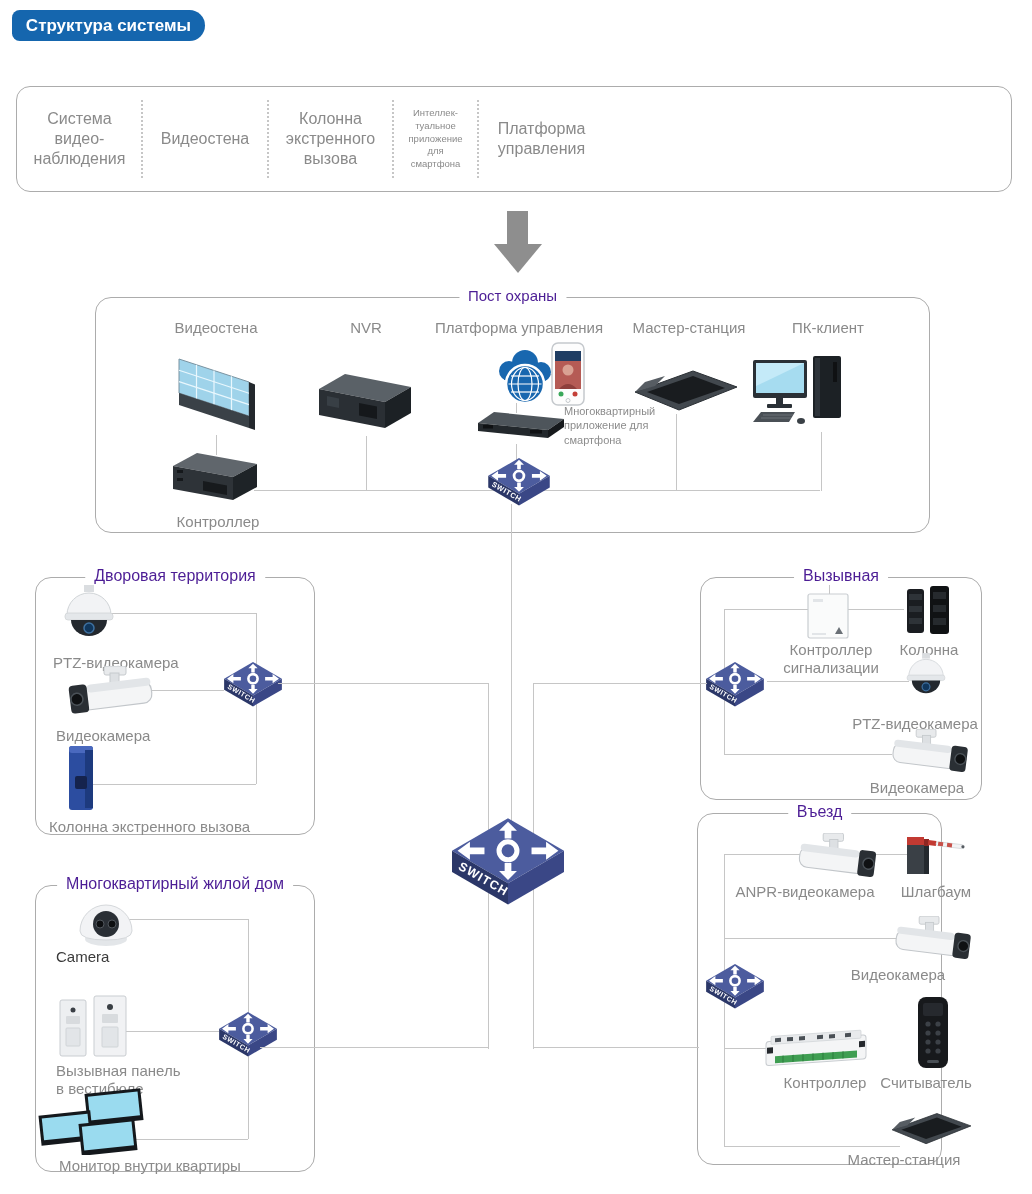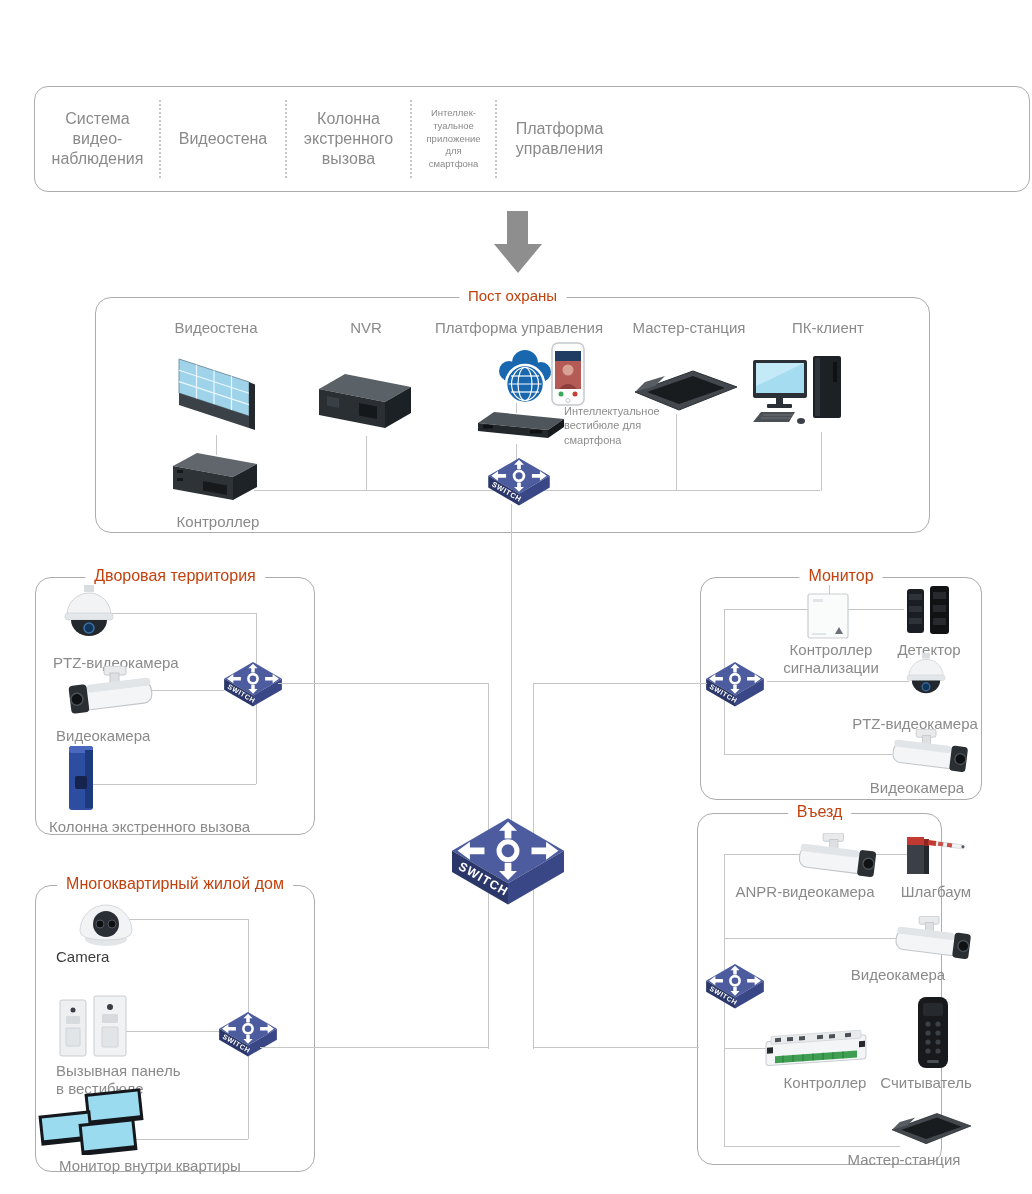--- a/index.html
+++ b/index.html
@@ -5,56 +5,59 @@
   * { margin:0; padding:0; box-sizing:border-box; }
   html,body { background:#fff; }
   body { font-family:"Liberation Sans", sans-serif; }
   .page { position:relative; width:1032px; height:1194px; background:#ffffff; overflow:hidden; }
 
   .badge { position:absolute; left:12px; top:10px; width:193px; height:31px;
            background:#1566AE; border-radius:8px 16px 16px 8px;
            color:#fff; font-size:17px; font-weight:bold;
            display:flex; align-items:center; justify-content:center; z-index:3; }
 
-  .modules-box { position:absolute; left:34px; top:86px; width:996px; height:106px;
+  .modules-box { position:absolute; left:16px; top:86px; width:996px; height:106px;
                  border:1.5px solid #ACACAC; border-radius:14px; display:flex; z-index:1; }
   .mcell { position:relative; display:flex; align-items:center; justify-content:center;
            color:#8A8A8A; font-size:16px; text-align:center; line-height:1.25; }
   .mcell:not(:last-child)::after { content:''; position:absolute; right:-1px; top:13px; bottom:13px;
            border-right:2px dotted #C6C6C6; }
   .mcell .inner { padding:0 6px; }
   .mcell.small { font-size:9.5px; line-height:1.35; }
   .mcell.small .inner { width:64px; padding:0; }
 
   .arrow-shaft { position:absolute; left:507px; top:211px; width:21px; height:33px; background:#8E8E8E; z-index:2; }
   .arrow-head  { position:absolute; left:494px; top:244px; width:0; height:0;
                  border-left:24px solid transparent; border-right:24px solid transparent;
                  border-top:29px solid #8E8E8E; z-index:2; }
 
   .zone-box { position:absolute; border:1.5px solid #ACACAC; border-radius:16px; background:transparent; z-index:1; }
   .zone-title { position:absolute; top:-11px; left:50%; transform:translateX(-50%);
-                background:#fff; padding:0 9px; color:#c2410c; font-size:16px; white-space:nowrap; z-index:3; }
+                background:#fff; padding:0 9px; color:#4c1d95; font-size:16px; white-space:nowrap; z-index:3; }
   .zone-title.sm { font-size:15px; }
 
   .line { position:absolute; background:#C6C6C6; z-index:2; }
   .lbl  { position:absolute; color:#8A8A8A; font-size:15px; line-height:1.18; z-index:3; }
   .ctr  { text-align:center; }
   .dark { color:#3A3A3A; }
   .note { position:absolute; color:#8C8C8C; font-size:11px; line-height:1.3; z-index:3; }
   .dev  { position:absolute; z-index:3; }
   .dev svg { display:block; width:100%; height:100%; }
   .flip svg { transform:scaleX(-1); }
   .central-switch { z-index:4; }
   .sw-text { font-family:"Liberation Sans",sans-serif; font-weight:bold; fill:#fff; letter-spacing:1px; }
 </style>
 </head>
 <body>
 
 <div class="page">
 
+  <div class="badge">
+    <span>Структура системы</span>
+  </div>
 
   <div class="modules-box">
     <div class="mcell" style="width:125px">
         <span class="inner">Система видео-наблюдения</span>
       </div>
     <div class="mcell" style="width:126px">
         <span class="inner">Видеостена</span>
       </div>
     <div class="mcell" style="width:125px">
         <span class="inner">Колонна экстренного вызова</span>
@@ -165,21 +168,21 @@
         <rect x="1" y="1" width="32" height="62" rx="6" fill="#FDFDFD" stroke="#C5C9CD" stroke-width="1.5"></rect>
         <rect x="4" y="9" width="26" height="10" fill="#1F3D63"></rect>
         <rect x="4" y="19" width="26" height="28" fill="#B55B55"></rect>
         <circle cx="17" cy="28" r="5.5" fill="#D9A193"></circle>
         <path d="M8 47 q9 -10 18 0 z" fill="#8E3F3C"></path>
         <circle cx="10" cy="52" r="2.5" fill="#3AA85A"></circle>
         <circle cx="24" cy="52" r="2.5" fill="#C44038"></circle>
         <circle cx="17" cy="58.5" r="2" fill="none" stroke="#C5C9CD"></circle>
       </svg>
     </div>
-    <div class="note" style="left:468px;top:106px;width:100px">Интеллектуальное вестибюле для смартфона</div>
+    <div class="note" style="left:468px;top:106px;width:100px">Многоквартирный приложение для смартфона</div>
 
     <div class="dev" style="left:382px;top:112px;width:88px;height:36px">
       <svg viewBox="0 0 88 36">
         <polygon points="16,2 86,9 70,20 0,13" fill="#4E555B"></polygon>
         <polygon points="0,13 70,20 70,28 0,21" fill="#23282C"></polygon>
         <polygon points="70,20 86,9 86,17 70,28" fill="#16191C"></polygon>
         <rect x="5" y="15" width="10" height="3.5" fill="#0F1113"></rect>
         <rect x="52" y="20" width="12" height="3.5" fill="#0F1113"></rect>
       </svg>
     </div>
@@ -276,21 +279,21 @@
         <polygon points="50,3 58,11 53,11 53,18 47,18 47,11 42,11" fill="#fff"></polygon>
         <polygon points="50,55 58,47 53,47 53,40 47,40 47,47 42,47" fill="#fff"></polygon>
         <polygon points="5,29 16,21 16,26 29,26 29,32 16,32 16,37" fill="#fff"></polygon>
         <polygon points="95,29 84,21 84,26 71,26 71,32 84,32 84,37" fill="#fff"></polygon>
         <text x="5" y="45" font-size="12" class="sw-text" transform="rotate(30 5 45)">SWITCH</text>
       </svg>
     </div>
   </div>
 
   <div class="zone-box" style="left:700px;top:577px;width:282px;height:223px">
-    <div class="zone-title">Монитор</div>
+    <div class="zone-title">Вызывная</div>
 
     <div class="line" style="left:128px;top:1px;width:1px;height:15px"></div>
     <div class="line" style="left:23px;top:31px;width:1px;height:146px"></div>
     <div class="line" style="left:23px;top:31px;width:180px;height:1px"></div>
     <div class="line" style="left:66px;top:103px;width:142px;height:1px"></div>
     <div class="line" style="left:23px;top:176px;width:168px;height:1px"></div>
 
     <div class="dev" style="left:106px;top:15px;width:42px;height:46px">
       <svg viewBox="0 0 42 46">
         <rect x="1" y="1" width="40" height="44" rx="2" fill="#FAFBFB" stroke="#C9CDD1" stroke-width="1.2"></rect>
@@ -306,21 +309,21 @@
         <rect x="4" y="3" width="17" height="44" rx="3" fill="#1A1D21"></rect>
         <rect x="6" y="8" width="13" height="6" fill="#2E3338"></rect>
         <rect x="6" y="20" width="13" height="6" fill="#2E3338"></rect>
         <rect x="6" y="32" width="13" height="6" fill="#2E3338"></rect>
         <rect x="27" y="0" width="19" height="48" rx="3" fill="#101214"></rect>
         <rect x="30" y="6" width="13" height="7" fill="#262A2E"></rect>
         <rect x="30" y="19" width="13" height="7" fill="#262A2E"></rect>
         <rect x="30" y="32" width="13" height="7" fill="#262A2E"></rect>
       </svg>
     </div>
-    <div class="lbl ctr" style="left:158px;top:63px;width:140px">Детектор</div>
+    <div class="lbl ctr" style="left:158px;top:63px;width:140px">Колонна</div>
 
     <div class="dev" style="left:203px;top:72px;width:44px;height:58px">
       <svg viewBox="0 0 56 66">
         <rect x="23" y="0" width="10" height="7" fill="#DADDE0"></rect>
         <path d="M6 30 a22 22 0 0 1 44 0 z" fill="#F2F3F5" stroke="#D0D4D7" stroke-width="1"></path>
         <rect x="4" y="28" width="48" height="7" rx="3" fill="#E4E7EA" stroke="#D0D4D7" stroke-width="0.8"></rect>
         <path d="M10 35 a18 16 0 0 0 36 0 z" fill="#23282E"></path>
         <circle cx="28" cy="43" r="5" fill="#10365C" stroke="#3E70A0" stroke-width="1.5"></circle>
       </svg>
     </div>

